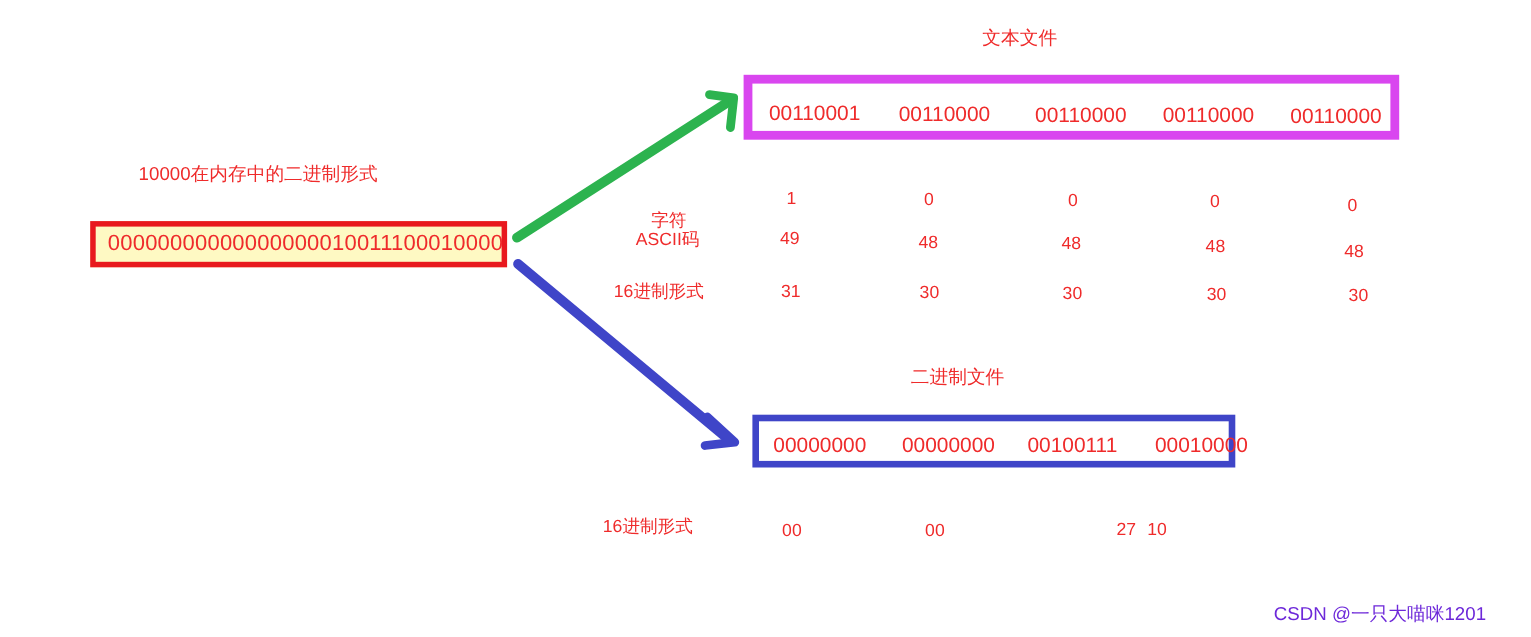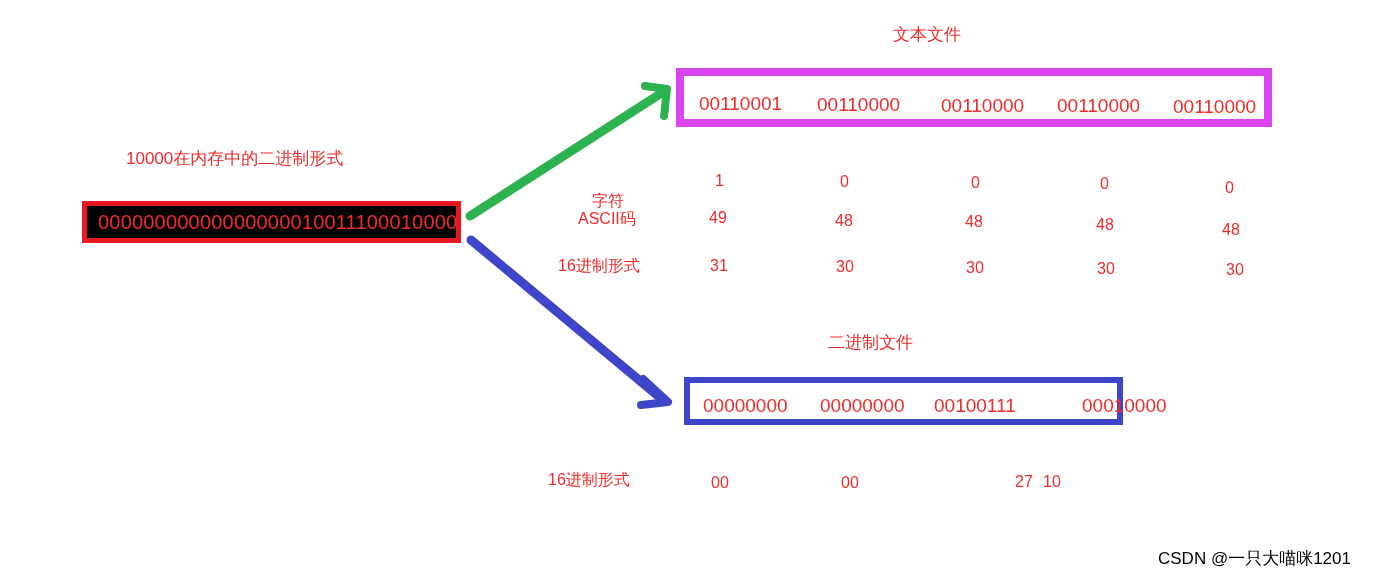--- a/index.html
+++ b/index.html
@@ -35,21 +35,21 @@
   .bin-text {
     color: #ef2b2b;
     font-size: 19px;
     white-space: nowrap;
     line-height: 1;
   }
 
   
   .box-red {
     border: 5px solid #e8191e;
-    background: #000000;
+    background: #fef9c3;
     box-sizing: border-box;
   }
   .box-green {
     border: 8px solid #d946ef;
     background: #ffffff;
     box-sizing: border-box;
   }
   .box-blue {
     border: 6px solid #3f45c8;
     background: #ffffff;
@@ -78,21 +78,21 @@
     position: absolute;
     left: 0;
     top: 0;
     width: 1392px;
     height: 579px;
     pointer-events: none;
   }
 
   
   #watermark {
-    color: #000000;
+    color: #6d28d9;
     font-size: 17px;
     white-space: nowrap;
     line-height: 1;
   }
 </style>
 </head>
 <body>
 
 <div id="canvas">
 
@@ -150,21 +150,21 @@
   <div class="abs red-label" style="left:1097px; top:261px;">30</div>
   <div class="abs red-label" style="left:1226px; top:262px;">30</div>
 
   <div class="abs red-title" style="left:828px; top:334px;">二进制文件</div>
 
   <div class="abs box-blue" style="left:684px; top:377px; width:439px; height:48px;">
     <div class="box-inner">
       <span class="abs bin-text" style="left:13px; top:13px;">00000000</span>
       <span class="abs bin-text" style="left:130px; top:13px;">00000000</span>
       <span class="abs bin-text" style="left:244px; top:13px;">00100111</span>
-      <span class="abs bin-text" style="left:392px; top:13px;">00010000</span>
+      <span class="abs bin-text" style="left:360px; top:13px;">00010000</span>
     </div>
   </div>
 
   <div class="abs red-label" style="left:548px; top:472px;">16进制形式</div>
   <div class="abs red-label" style="left:711px; top:475px;">00</div>
   <div class="abs red-label" style="left:841px; top:475px;">00</div>
   <div class="abs red-label" style="left:968px; top:474px;margin-left:47px;">27</div>
   <div class="abs red-label" style="left:1043px; top:474px;">10</div>
 
   <div class="abs" id="watermark" style="left:1158px; top:550px;">CSDN @一只大喵咪1201</div>

